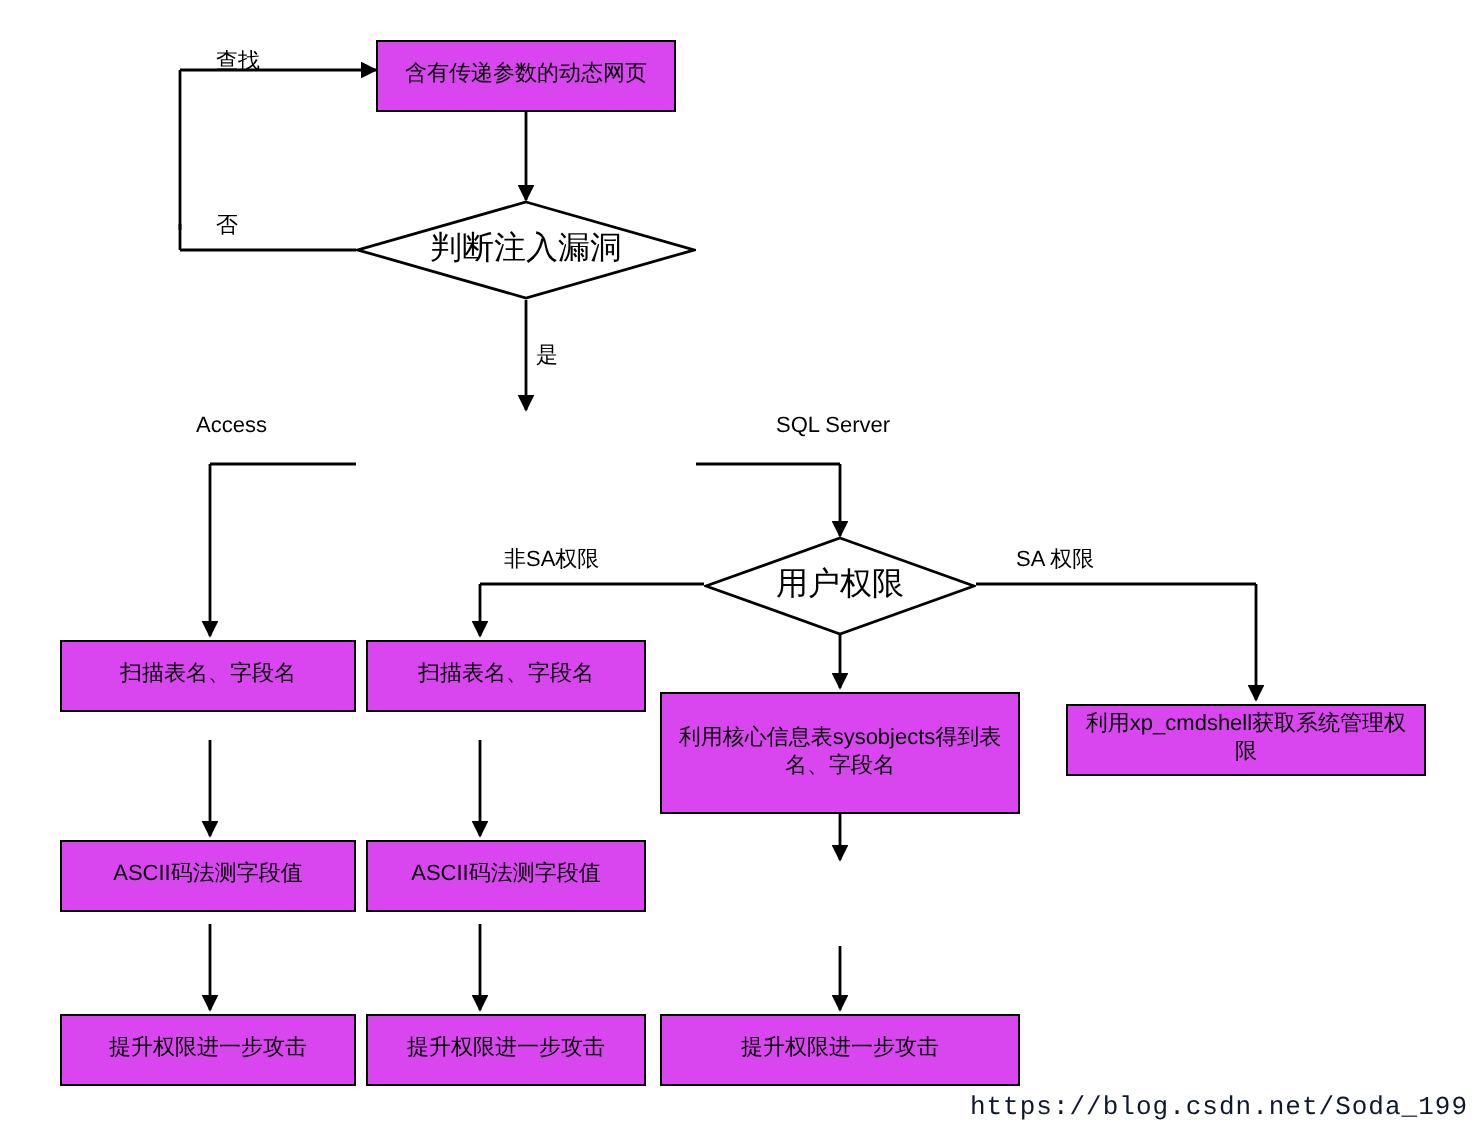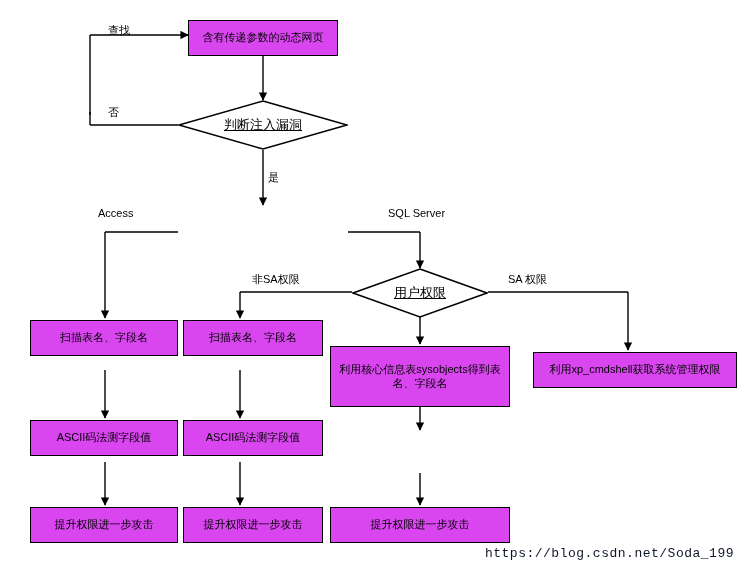--- a/index.html
+++ b/index.html
@@ -37,25 +37,24 @@
   }
   .diamond-shape {
     position: absolute;
     left: 0; top: 0;
     width: 100%;
     height: 100%;
   }
   .diamond-label {
     position: relative;
     z-index: 2;
-    font-size: 13px;
+    font-size: 16px;
     color: #000;
     text-align: center;
     line-height: 1.2;
-    text-decoration: underline;
   }
   .edge-label {
     position: absolute;
     font-size: 11px;
     color: #000;
     white-space: nowrap;
   }
   svg.lines {
     position: absolute;
     left: 0;
@@ -159,21 +158,21 @@
     <span>提升权限进一步攻击</span>
   </div>
 
   <div class="node" style="left:330px; top:346px; width:180px; height:61px;">
     <span>利用核心信息表sysobjects得到表名、字段名</span>
   </div>
   <div class="node" style="left:330px; top:507px; width:180px; height:36px;">
     <span>提升权限进一步攻击</span>
   </div>
 
-  <div class="node" style="left:533px; top:352px; width:204px; height:36px;">
+  <div class="node" style="left:533px; top:352px; width:180px; height:36px;">
     <span>利用xp_cmdshell获取系统管理权限</span>
   </div>
 
   <div class="edge-label" style="left:108px; top:23px;">查找</div>
   <div class="edge-label" style="left:108px; top:105px;">否</div>
   <div class="edge-label" style="left:268px; top:170px;">是</div>
   <div class="edge-label" style="left:98px; top:207px;">Access</div>
   <div class="edge-label" style="left:388px; top:207px;">SQL Server</div>
   <div class="edge-label" style="left:252px; top:272px;">非SA权限</div>
   <div class="edge-label" style="left:508px; top:272px;">SA 权限</div>

